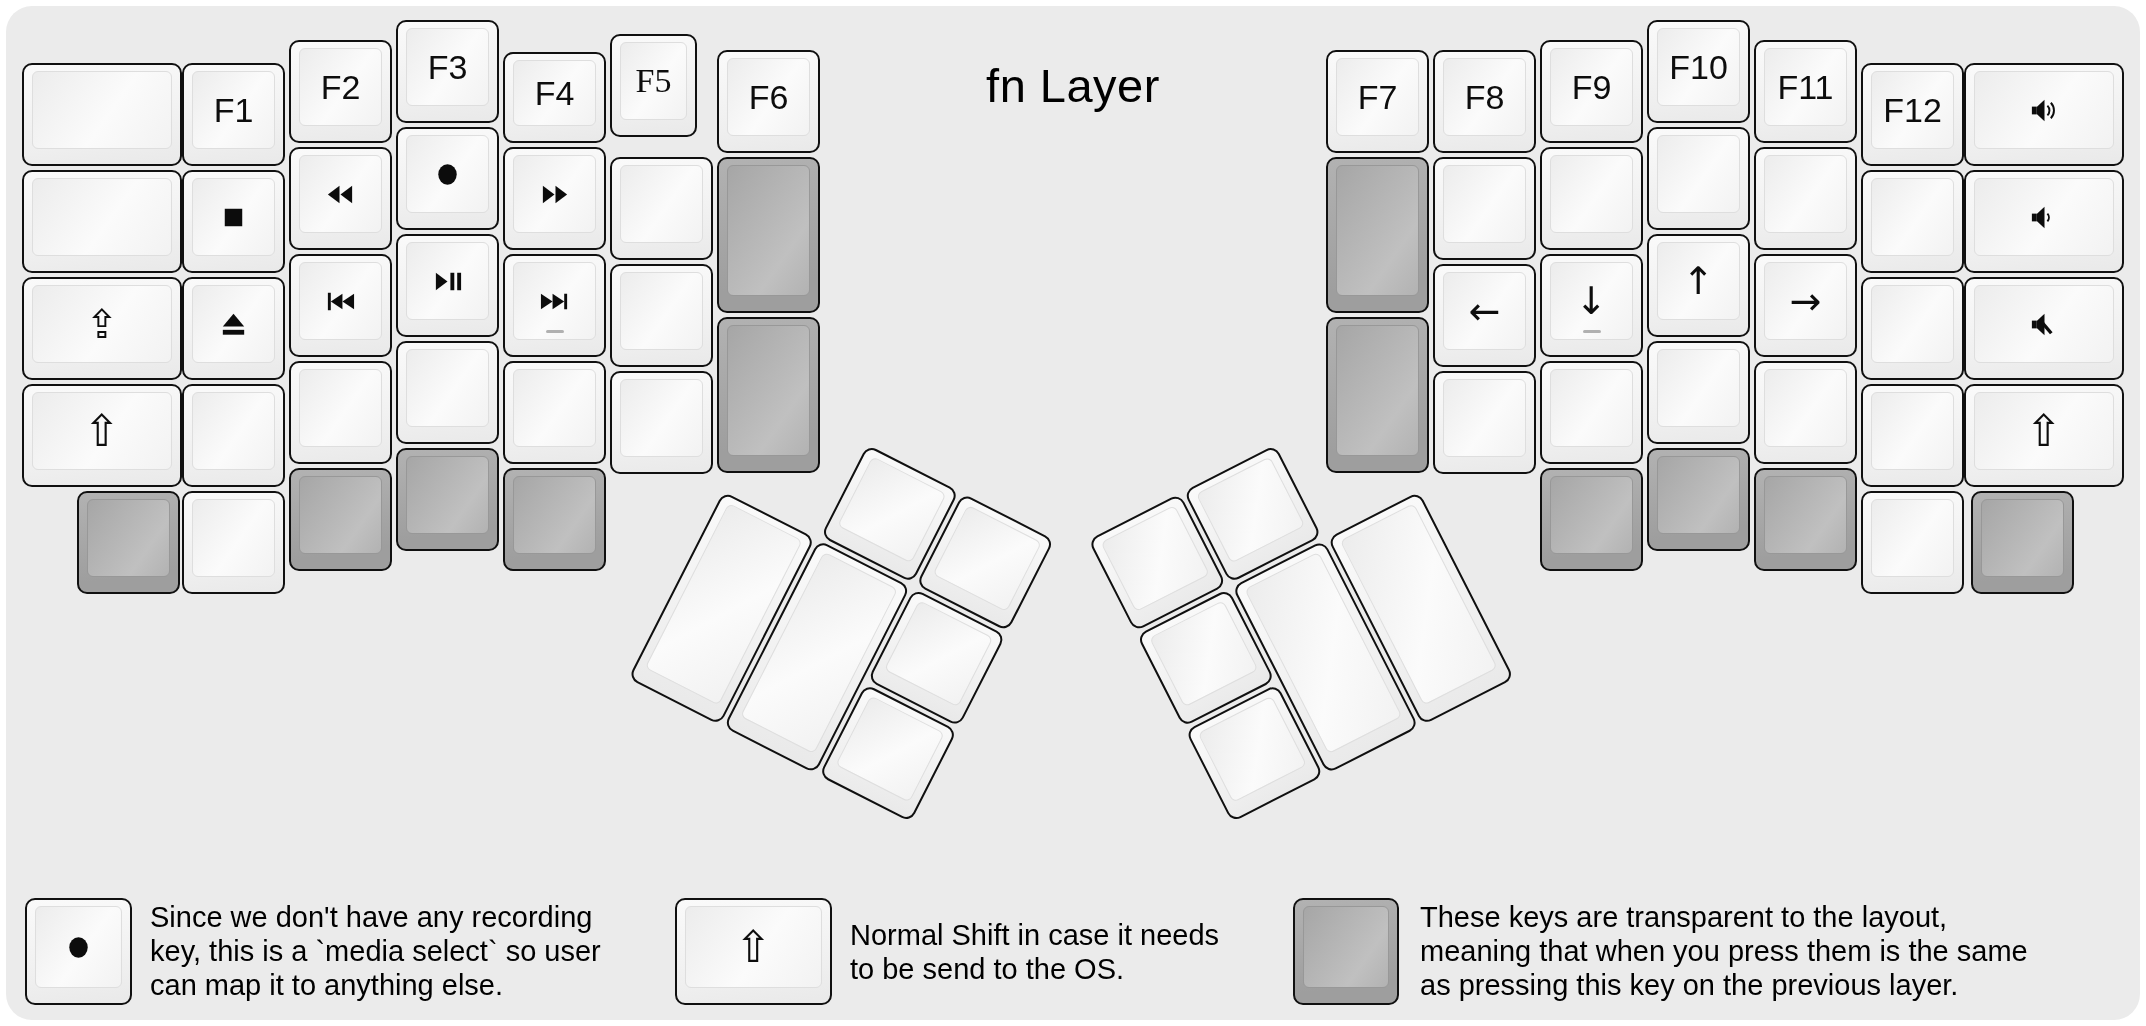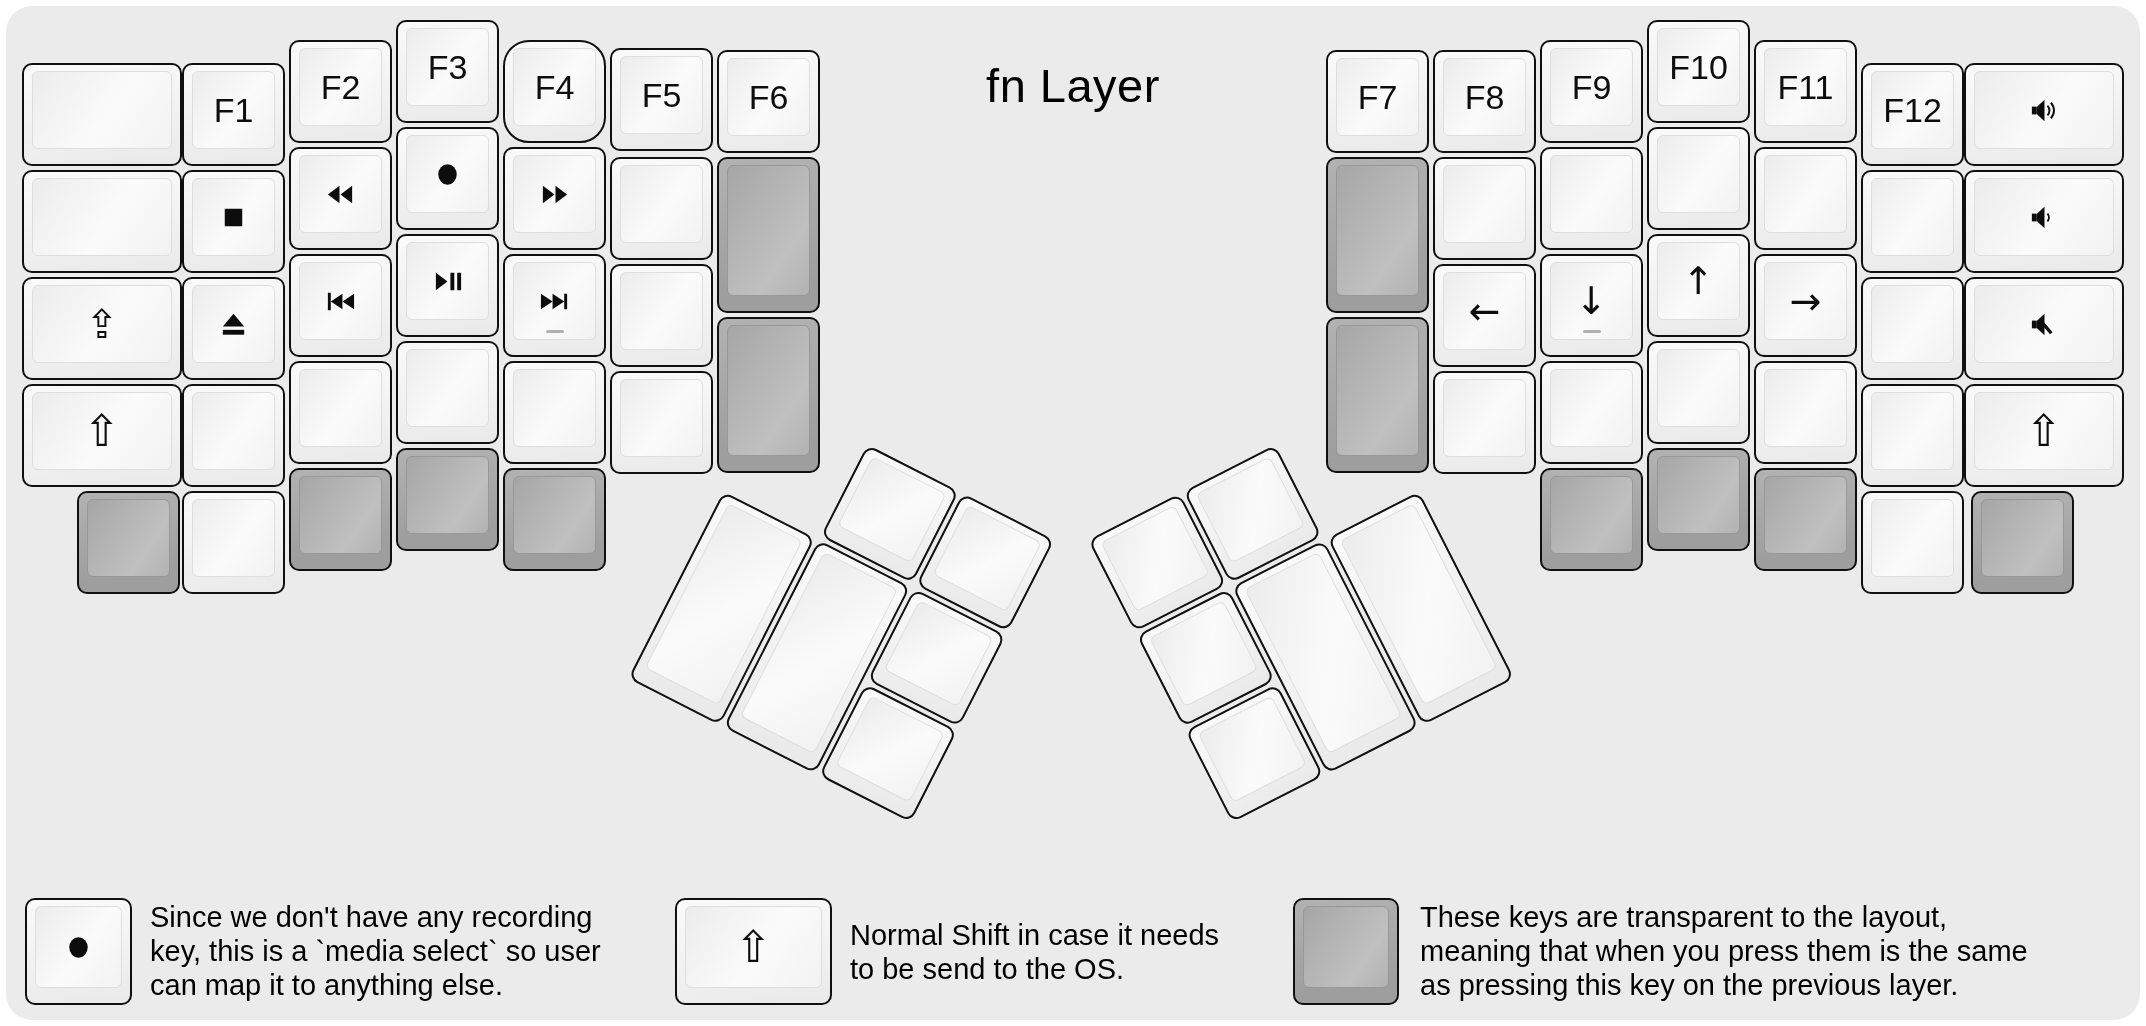--- a/index.html
+++ b/index.html
@@ -125,21 +125,21 @@
             <rect x="27" y="8" width="4" height="18" fill="#0c0c0c"></rect>
           </svg>
         </div>
       </div>
       <div class="key white" style="left: 396px; top: 341px; width: 103px; height: 103px;">
         <div class="keytop"></div>
       </div>
       <div class="key gray" style="left: 396px; top: 448px; width: 103px; height: 103px;">
         <div class="keytop"></div>
       </div>
-      <div class="key white" style="left: 503px; top: 40px; width: 103px; height: 103px; border-radius: 26px;">
+      <div class="key white" style="left: 503px; top: 52px; width: 103px; height: 91px;">
         <div class="keytop">
           <span class="klabel">F4</span>
         </div>
       </div>
       <div class="key white" style="left: 503px; top: 147px; width: 103px; height: 103px;">
         <div class="keytop">
           <svg class="icon-svg" width="33" height="33" viewBox="0 0 34 34">
             <polygon points="5,8 17,17 5,26" fill="#0c0c0c"></polygon>
             <polygon points="18,8 30,17 18,26" fill="#0c0c0c"></polygon>
           </svg>
@@ -154,21 +154,21 @@
           </svg>
           <div class="homing"></div>
         </div>
       </div>
       <div class="key white" style="left: 503px; top: 361px; width: 103px; height: 103px;">
         <div class="keytop"></div>
       </div>
       <div class="key gray" style="left: 503px; top: 468px; width: 103px; height: 103px;">
         <div class="keytop"></div>
       </div>
-      <div class="key white" style="left: 610px; top: 48px; width: 103px; height: 103px;">
+      <div class="key white" style="left: 610px; top: 34px; width: 87px; height: 103px; font-family: Liberation Serif, serif;">
         <div class="keytop">
           <span class="klabel">F5</span>
         </div>
       </div>
       <div class="key white" style="left: 610px; top: 157px; width: 103px; height: 103px;">
         <div class="keytop"></div>
       </div>
       <div class="key white" style="left: 610px; top: 264px; width: 103px; height: 103px;">
         <div class="keytop"></div>
       </div>

